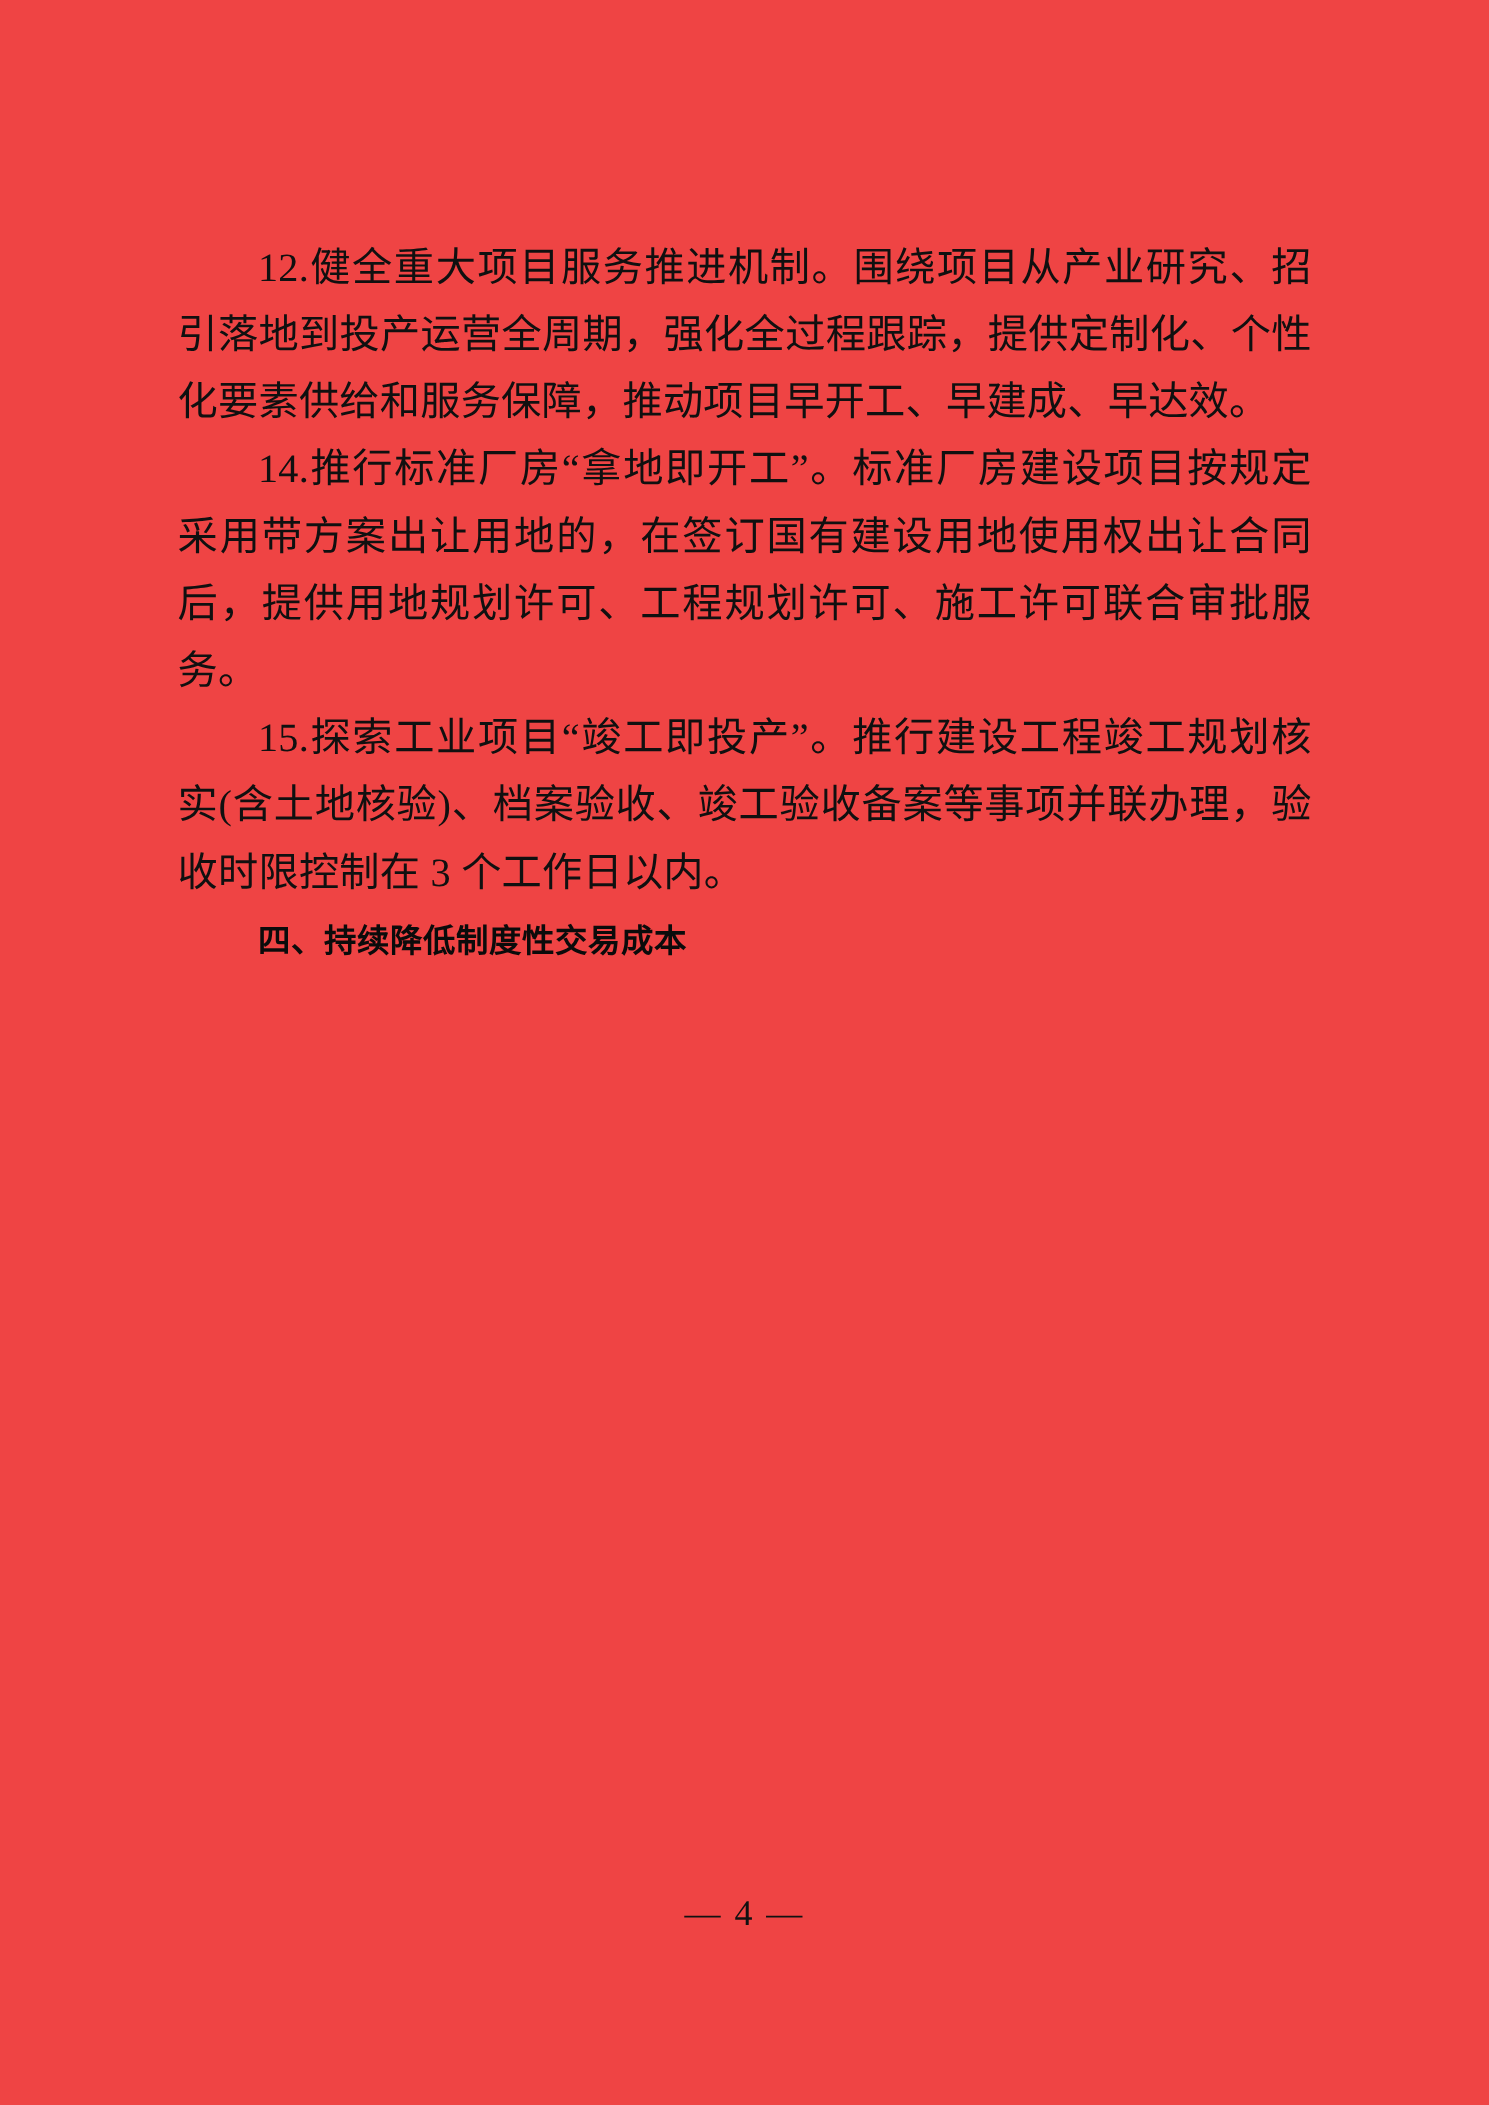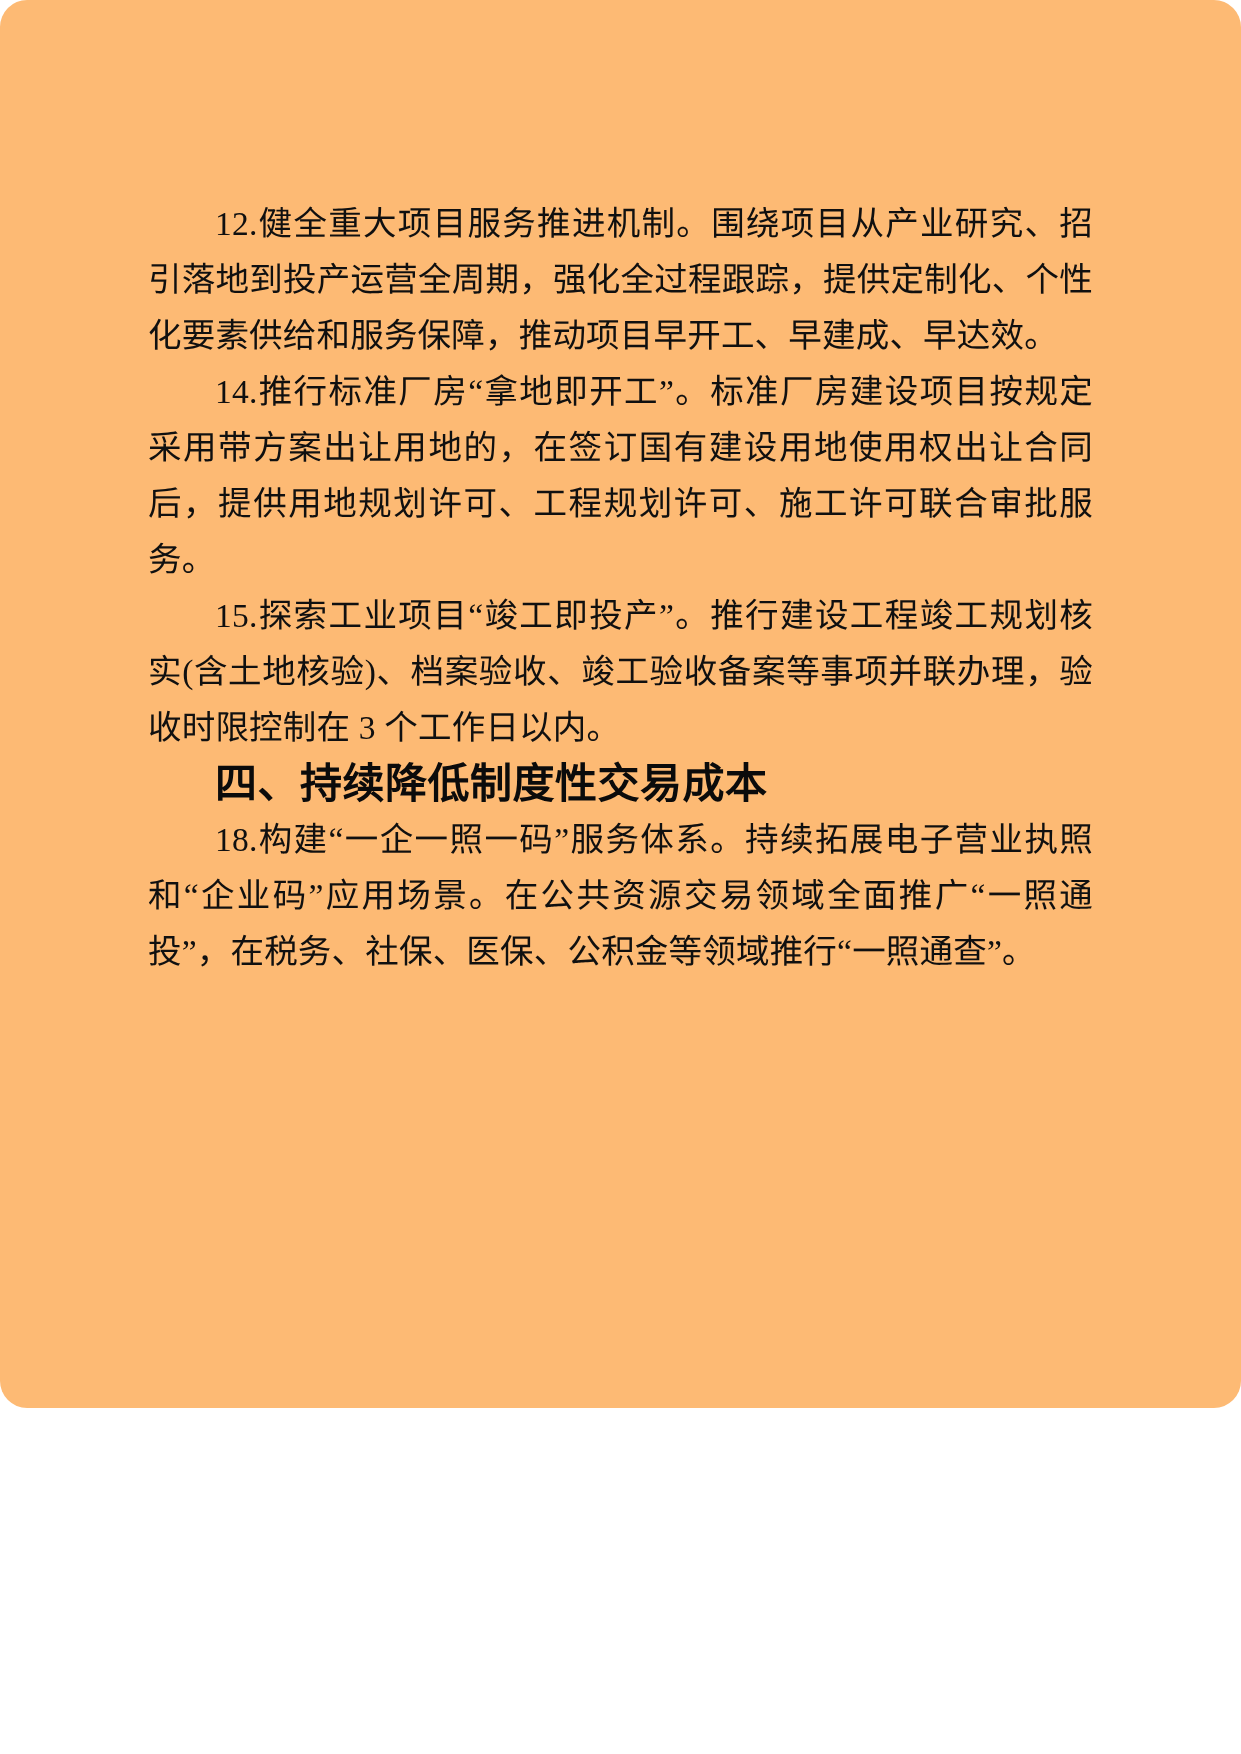--- a/index.html
+++ b/index.html
@@ -3,26 +3,25 @@
 <meta charset="utf-8">
 <style>
   html, body {
     margin: 0;
     padding: 0;
     background: #ffffff;
   }
   .page {
     position: relative;
     width: 1241px;
-    height: 1408px;
+    height: 1754px;
     margin: 0 auto;
-    background: #fdba74;
+    background: #ef4444;
     box-sizing: border-box;
     overflow: hidden;
-    border-radius: 27px;
   }
   .content {
     position: absolute;
     left: 148px;
     top: 196px;
     width: 945px;
   }
   .para {
     font-family: "Liberation Serif", "DejaVu Serif", serif;
     font-size: 33.5px;
@@ -30,21 +29,21 @@
     color: #101010;
     text-align: justify;
     text-justify: inter-ideograph;
     text-indent: 67px;
     margin: 0 0 0 0;
     letter-spacing: 0.2px;
   }
   .section-heading {
     font-family: "Liberation Sans", "DejaVu Sans", sans-serif;
     font-weight: bold;
-    font-size: 42px;
+    font-size: 27px;
     line-height: 56px;
     color: #0b0b0b;
     text-indent: 67px;
     margin: 0;
     letter-spacing: 0.5px;
   }
   .page-number {
     position: absolute;
     left: 0;
     right: 0;
@@ -60,19 +59,18 @@
 <body>
 
 <div class="page">
 
   <div class="content">
 
     <p class="para">12.健全重大项目服务推进机制。围绕项目从产业研究、招引落地到投产运营全周期，强化全过程跟踪，提供定制化、个性化要素供给和服务保障，推动项目早开工、早建成、早达效。</p>
     <p class="para">14.推行标准厂房“拿地即开工”。标准厂房建设项目按规定采用带方案出让用地的，在签订国有建设用地使用权出让合同后，提供用地规划许可、工程规划许可、施工许可联合审批服务。</p>
     <p class="para">15.探索工业项目“竣工即投产”。推行建设工程竣工规划核实(含土地核验)、档案验收、竣工验收备案等事项并联办理，验收时限控制在 3 个工作日以内。</p>
     <p class="section-heading">四、持续降低制度性交易成本</p>
-    <p class="para">18.构建“一企一照一码”服务体系。持续拓展电子营业执照和“企业码”应用场景。在公共资源交易领域全面推广“一照通投”，在税务、社保、医保、公积金等领域推行“一照通查”。</p>
 
   </div>
 
   <div class="page-number">— 4 —</div>
 
 </div>
 
 </body></html>

